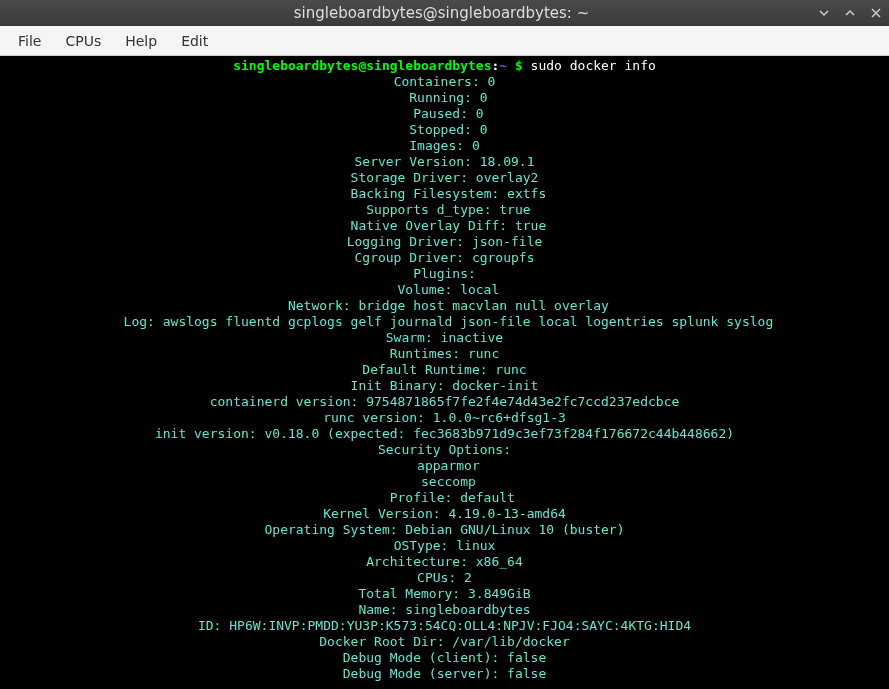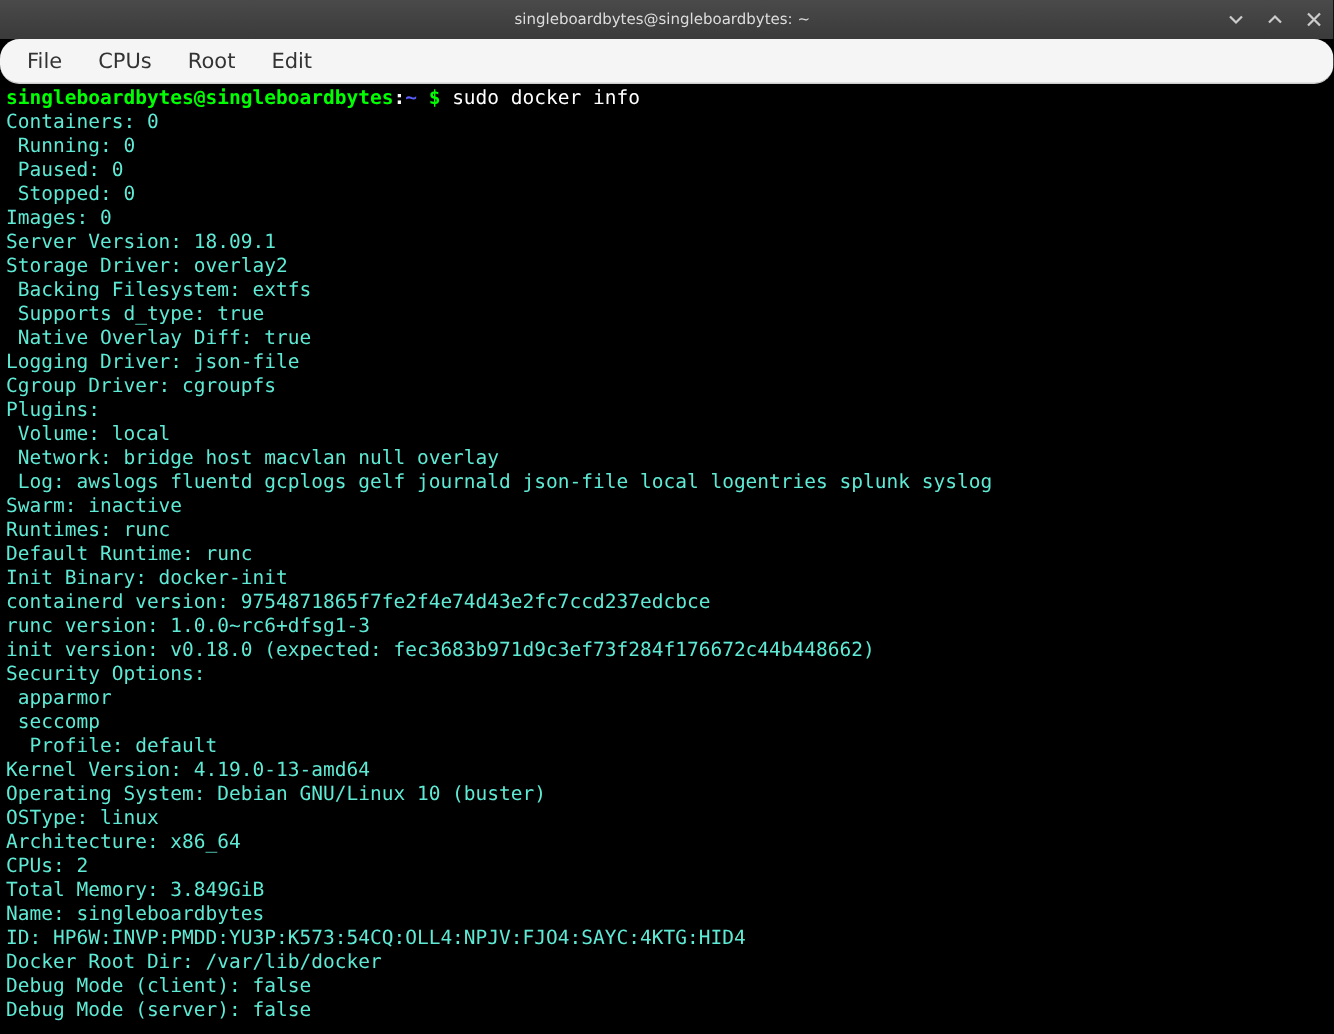--- a/index.html
+++ b/index.html
@@ -16,21 +16,21 @@
     }
     .titlebar {
       height: 26px;
       background: linear-gradient(to bottom, #4a4a4a, #3a3a3a);
       display: flex;
       align-items: center;
       justify-content: space-between;
       padding: 0 6px;
       color: #ddd;
       font-family: "DejaVu Sans", "Liberation Sans", sans-serif;
-      font-size: 10px;
+      font-size: 15px;
     }
     .titlebar-title {
       flex: 1;
       text-align: center;
     }
     .window-controls {
       display: flex;
       gap: 12px;
       align-items: center;
     }
@@ -47,36 +47,36 @@
       height: 30px;
       background: #f5f5f5;
       border-bottom: 1px solid #ccc;
       display: flex;
       align-items: center;
       padding: 0 6px;
       font-family: "DejaVu Sans", "Liberation Sans", sans-serif;
       font-size: 14px;
       color: #333;
       gap: 0;
-      border-radius: 13px;
     }
     .menu-item {
       padding: 4px 12px;
       cursor: pointer;
     }
     .terminal {
       background: #000;
       color: #fff;
       font-size: 13px;
       line-height: 16px;
       padding: 2px 4px;
       font-family: "DejaVu Sans Mono", "Liberation Mono", monospace;
       white-space: pre;
       height: calc(689px - 26px - 30px);
       overflow: hidden;
+      text-align: center;
     }
     .prompt-userhost {
       color: #00ff00;
       font-weight: bold;
     }
     .prompt-path {
       color: #5c5cff;
       font-weight: bold;
     }
     .prompt-sep {
@@ -115,18 +115,18 @@
       <svg width="12" height="12" viewBox="0 0 12 12">
           <path d="M2 2 L10 10 M10 2 L2 10" stroke="#ccc" stroke-width="1.5" fill="none"></path>
         </svg>
     </div>
   </div>
 </div>
 
 <div class="menubar">
   <div class="menu-item">File</div>
   <div class="menu-item">CPUs</div>
-  <div class="menu-item">Root</div>
+  <div class="menu-item">Help</div>
   <div class="menu-item">Edit</div>
 </div>
 
 <div class="terminal"><span class="prompt-userhost">singleboardbytes@singleboardbytes</span><span class="prompt-sep">:</span><span class="prompt-path">~</span><span class="prompt-dollar"> $ </span><span class="cmd">sudo docker info</span>
 <div id="output-container"><div class="output-line">Containers: 0</div><div class="output-line"> Running: 0</div><div class="output-line"> Paused: 0</div><div class="output-line"> Stopped: 0</div><div class="output-line">Images: 0</div><div class="output-line">Server Version: 18.09.1</div><div class="output-line">Storage Driver: overlay2</div><div class="output-line"> Backing Filesystem: extfs</div><div class="output-line"> Supports d_type: true</div><div class="output-line"> Native Overlay Diff: true</div><div class="output-line">Logging Driver: json-file</div><div class="output-line">Cgroup Driver: cgroupfs</div><div class="output-line">Plugins:</div><div class="output-line"> Volume: local</div><div class="output-line"> Network: bridge host macvlan null overlay</div><div class="output-line"> Log: awslogs fluentd gcplogs gelf journald json-file local logentries splunk syslog</div><div class="output-line">Swarm: inactive</div><div class="output-line">Runtimes: runc</div><div class="output-line">Default Runtime: runc</div><div class="output-line">Init Binary: docker-init</div><div class="output-line">containerd version: 9754871865f7fe2f4e74d43e2fc7ccd237edcbce</div><div class="output-line">runc version: 1.0.0~rc6+dfsg1-3</div><div class="output-line">init version: v0.18.0 (expected: fec3683b971d9c3ef73f284f176672c44b448662)</div><div class="output-line">Security Options:</div><div class="output-line"> apparmor</div><div class="output-line"> seccomp</div><div class="output-line">  Profile: default</div><div class="output-line">Kernel Version: 4.19.0-13-amd64</div><div class="output-line">Operating System: Debian GNU/Linux 10 (buster)</div><div class="output-line">OSType: linux</div><div class="output-line">Architecture: x86_64</div><div class="output-line">CPUs: 2</div><div class="output-line">Total Memory: 3.849GiB</div><div class="output-line">Name: singleboardbytes</div><div class="output-line">ID: HP6W:INVP:PMDD:YU3P:K573:54CQ:OLL4:NPJV:FJO4:SAYC:4KTG:HID4</div><div class="output-line">Docker Root Dir: /var/lib/docker</div><div class="output-line">Debug Mode (client): false</div><div class="output-line">Debug Mode (server): false</div></div></div>
 
 </body></html>

